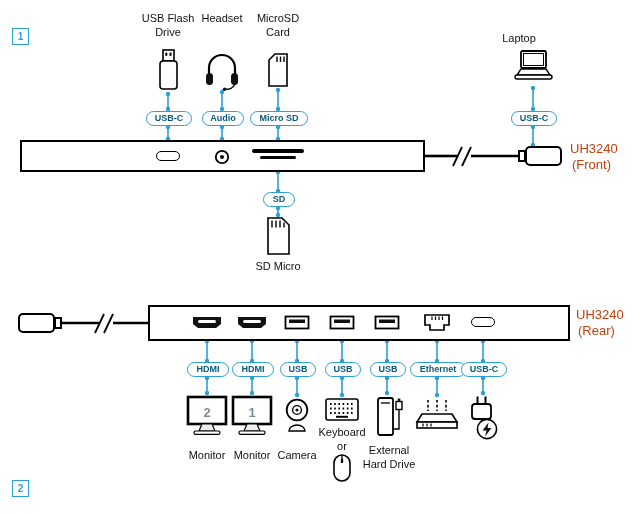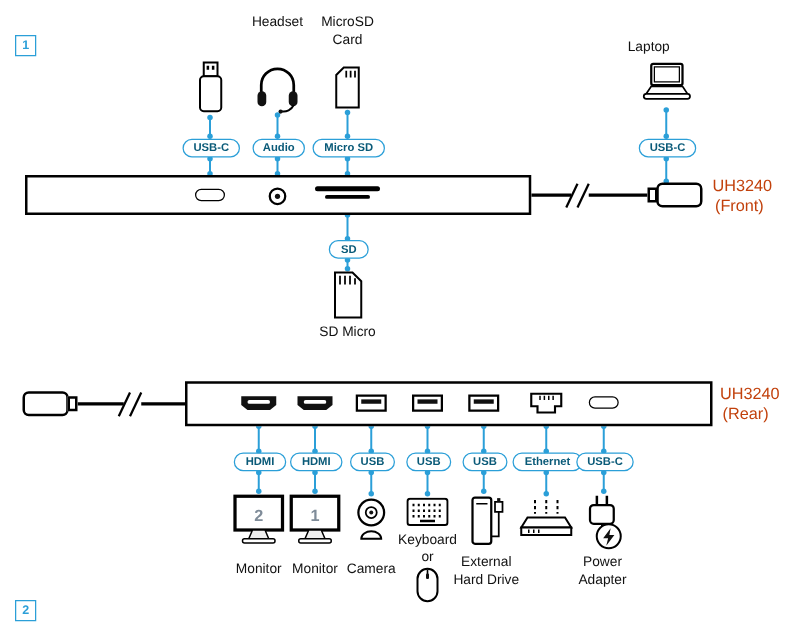--- a/index.html
+++ b/index.html
@@ -113,20 +113,22 @@
       <circle cx="387" cy="393" r="2.2" fill="#2b9fd8"></circle>
       <circle cx="437" cy="378" r="2.2" fill="#2b9fd8"></circle>
       <circle cx="437" cy="395" r="2.2" fill="#2b9fd8"></circle>
       <circle cx="483" cy="378" r="2.2" fill="#2b9fd8"></circle>
       <circle cx="483" cy="393" r="2.2" fill="#2b9fd8"></circle>
     </svg>
 
   <div class="badge" style="left:12px;top:28px;">1</div>
   <div class="badge" style="left:12px;top:480px;">2</div>
 
+  <div class="label" style="left:133px;top:12px;width:70px;">USB Flash
+Drive</div>
   <div class="label" style="left:187px;top:12px;width:70px;">Headset</div>
   <div class="label" style="left:243px;top:12px;width:70px;">MicroSD
 Card</div>
   <div class="label" style="left:484px;top:32px;width:70px;">Laptop</div>
 
   <svg class="icon" style="left:153px;top:48px;" width="30" height="44" viewBox="0 0 30 44">
     <rect x="10" y="2" width="11" height="11" fill="#fff" stroke="#000" stroke-width="1.6"></rect>
     <rect x="12.3" y="4.6" width="2" height="3.2" fill="#000"></rect>
     <rect x="16.5" y="4.6" width="2" height="3.2" fill="#000"></rect>
     <rect x="7" y="13" width="17" height="28" rx="3" fill="#fff" stroke="#000" stroke-width="1.6"></rect>
@@ -286,16 +288,14 @@
   </svg>
 
   <div class="label" style="left:177px;top:449px;width:60px;">Monitor</div>
   <div class="label" style="left:222px;top:449px;width:60px;">Monitor</div>
   <div class="label" style="left:267px;top:449px;width:60px;">Camera</div>
   <div class="label" style="left:312px;top:426px;width:60px;">Keyboard
 or</div>
   <div class="label" style="left:312px;top:486px;width:60px;margin-top:28px;">Mouse</div>
   <div class="label" style="left:356px;top:444px;width:66px;">External
 Hard Drive</div>
-  <div class="label" style="left:452px;top:444px;width:60px;">Power
-Adapter</div>
 
 </div>
 
 </body></html>

